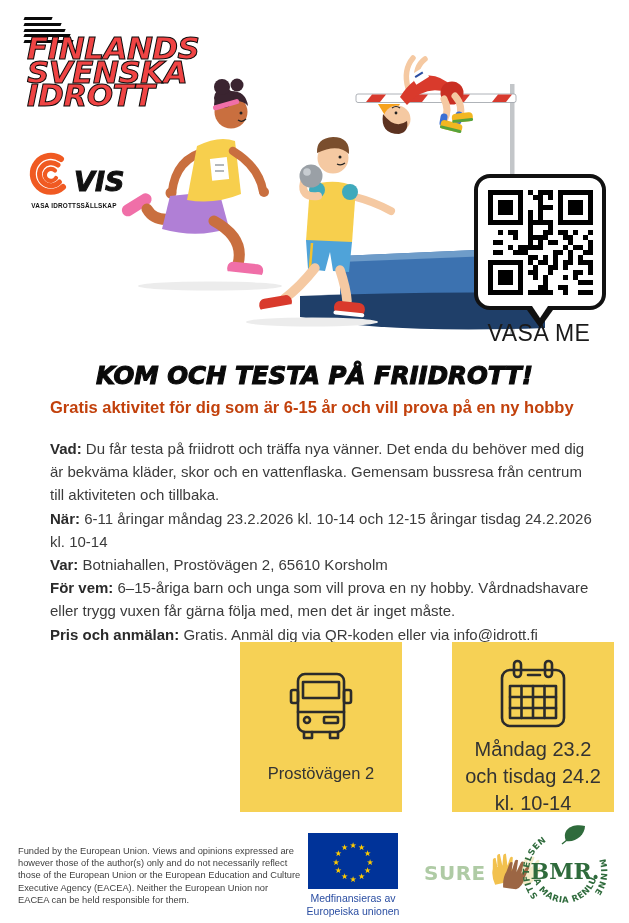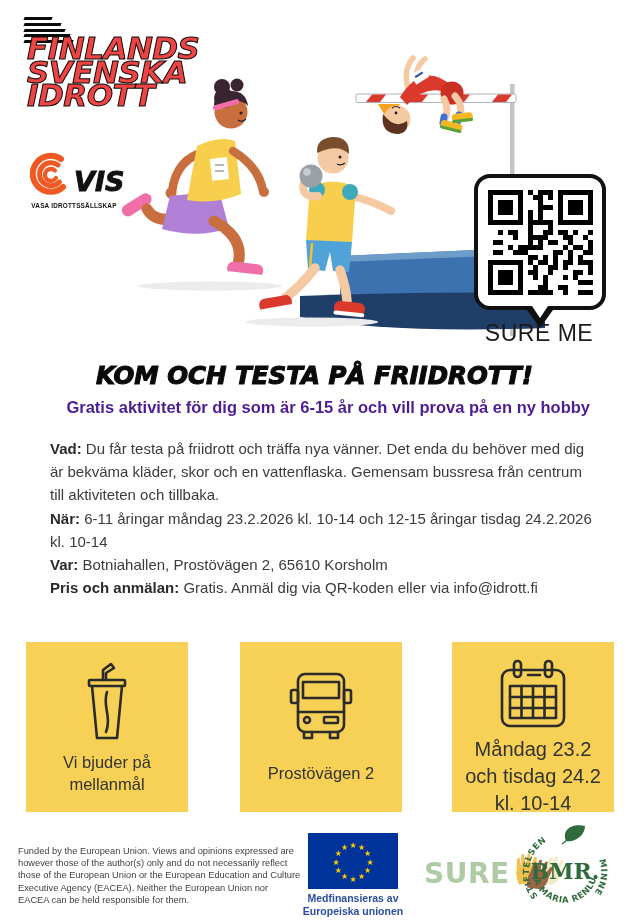--- a/index.html
+++ b/index.html
@@ -26,44 +26,44 @@
              border:13px solid transparent;border-top:18px solid #111;border-bottom:0;}
   .qr-bubble:after{content:"";position:absolute;left:50%;bottom:-12px;transform:translateX(-50%);
              border:8px solid transparent;border-top:12px solid #fff;border-bottom:0;}
   .scan-me{left:469px;top:320px;width:140px;text-align:center;font-size:23px;color:#1a1a1a;
            letter-spacing:0.5px;}
 
   
   .hero-title{left:0;right:0;top:361px;text-align:center;font-size:24.5px;font-weight:bold;
               font-style:italic;color:#0a0a0a;-webkit-text-stroke:1.1px #0a0a0a;
               font-family:"DejaVu Sans",sans-serif;}
-  .hero-sub{left:50px;top:398px;width:540px;font-size:16.5px;font-weight:bold;color:#4c1d95;text-align:right;}
+  .hero-sub{left:50px;top:398px;width:540px;font-size:16.5px;font-weight:bold;color:#c2410c;}
 
   
   .details{left:50px;top:437px;width:545px;font-size:15px;line-height:23.2px;color:#3b3b3b;}
   .details p{margin:0;}
   .dl{font-weight:bold;color:#2b2b2b;}
 
   
   .card{top:642px;width:162px;height:170px;background:#F6D155;display:flex;flex-direction:column;
         align-items:center;}
   .card .icon-box{height:102px;display:flex;align-items:flex-end;justify-content:center;padding-top:14px;box-sizing:border-box;}
   .card .card-label{flex:1;display:flex;align-items:center;text-align:center;color:#333;
         font-size:16.5px;line-height:1.35;padding:0 12px 10px;}
   .card.small-label .card-label{font-size:20px;}
   .card1{left:26px;} .card2{left:240px;} .card3{left:452px;}
   .line-icon{stroke:#2b2b2b;fill:none;stroke-width:2.6;stroke-linecap:round;stroke-linejoin:round;}
 
   
   .eu-text{left:18px;top:845px;width:283px;font-size:9.3px;line-height:12.2px;color:#3f3f3f;}
   .eu-flag{left:308px;top:833px;}
   .eu-caption{left:294px;top:892px;width:118px;text-align:center;font-size:10.5px;line-height:13px;
-              font-weight:bold;color:#2B4EA2;}
+              font-weight:normal;color:#2B4EA2;}
   .sure{left:424px;top:851px;display:flex;align-items:center;}
-  .sure-word{font-size:28px;font-weight:bold;color:#AFCBA5;letter-spacing:0.5px;
+  .sure-word{font-size:20px;font-weight:bold;color:#AFCBA5;letter-spacing:0.5px;
              font-family:"DejaVu Sans",sans-serif;}
   .bmr{left:517px;top:823px;}
 </style>
 </head>
 <body>
 
 <div class="page">
 
   <div class="abs fsi-bars">
     <div class="bar" style="width:28px"></div>
@@ -314,43 +314,33 @@
         <rect x="5" y="5" width="25" height="25" fill="#fff"></rect>
         <rect x="10" y="10" width="15" height="15" fill="#000"></rect>
         <rect x="70" y="0" width="35" height="35" fill="#000"></rect>
         <rect x="75" y="5" width="25" height="25" fill="#fff"></rect>
         <rect x="80" y="10" width="15" height="15" fill="#000"></rect>
         <rect x="0" y="70" width="35" height="35" fill="#000"></rect>
         <rect x="5" y="75" width="25" height="25" fill="#fff"></rect>
         <rect x="10" y="80" width="15" height="15" fill="#000"></rect>
       </svg>
   </div>
-  <div class="abs scan-me">SURE ME</div>
+  <div class="abs scan-me">VASA ME</div>
 
   <div class="abs hero-title">KOM OCH TESTA PÅ FRIIDROTT!</div>
   <div class="abs hero-sub">Gratis aktivitet för dig som är 6-15 år och vill prova på en ny hobby</div>
 
   <div class="abs details">
     <p><span class="dl">Vad:</span><span> Du får testa på friidrott och träffa nya vänner. Det enda du behöver med dig är bekväma kläder, skor och en vattenflaska. Gemensam bussresa från centrum till aktiviteten och tillbaka.</span></p>
     <p><span class="dl">När:</span><span> 6-11 åringar måndag 23.2.2026 kl. 10-14 och 12-15 åringar tisdag 24.2.2026 kl. 10-14</span></p>
     <p><span class="dl">Var:</span><span> Botniahallen, Prostövägen 2, 65610 Korsholm</span></p>
+    <p><span class="dl">För vem:</span><span> 6–15-åriga barn och unga som vill prova en ny hobby. Vårdnadshavare eller trygg vuxen får gärna följa med, men det är inget måste.</span></p>
     <p><span class="dl">Pris och anmälan:</span><span> Gratis. Anmäl dig via QR-koden eller via info@idrott.fi</span></p>
   </div>
 
-  <div class="abs card card1">
-    <div class="icon-box">
-      <svg class="line-icon" width="62" height="86" viewBox="0 0 62 86">
-        <path d="M27 22 L27 12 L35 6 L38 10 L30 15 L30 22"></path>
-        <rect x="13" y="22" width="36" height="6" rx="1"></rect>
-        <path d="M16 28 L21 80 L41 80 L46 28"></path>
-        <path d="M31 34 C26 48 36 58 30 74"></path>
-      </svg>
-    </div>
-    <div class="card-label">Vi bjuder på mellanmål</div>
-  </div>
 
   <div class="abs card card2">
     <div class="icon-box">
       <svg class="line-icon" width="74" height="78" viewBox="0 0 74 78">
         <rect x="14" y="8" width="46" height="58" rx="7"></rect>
         <path d="M19 16 h36 v16 h-36 Z"></path>
         <path d="M14 46 h46"></path>
         <circle cx="23" cy="54" r="3"></circle>
         <rect x="40" y="51" width="14" height="6" rx="1"></rect>
         <rect x="7" y="24" width="7" height="13" rx="2"></rect>

